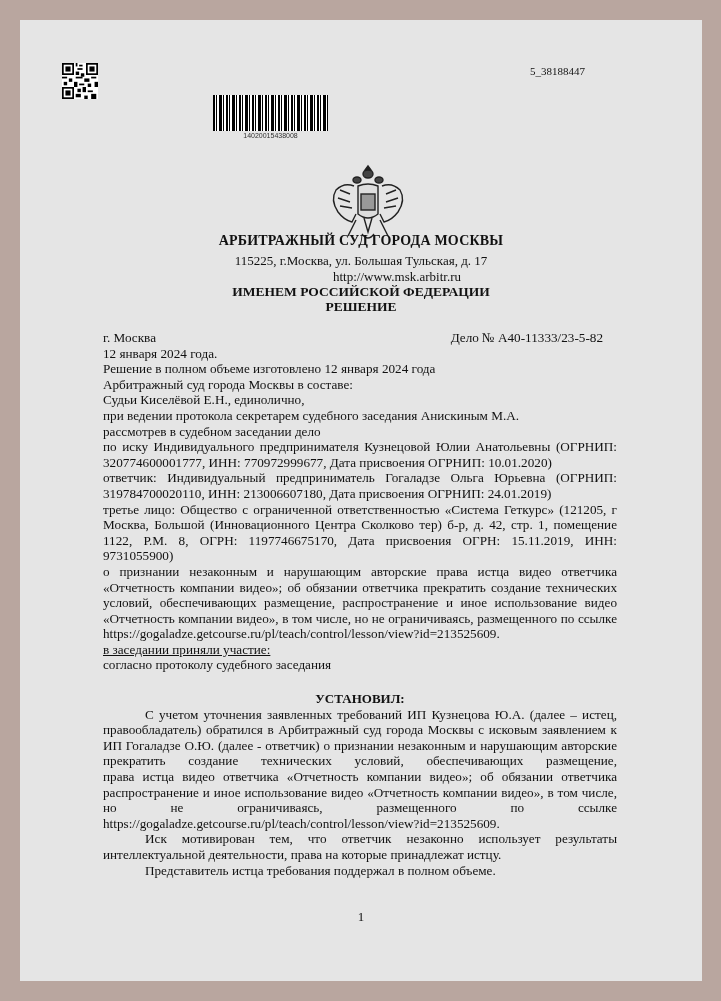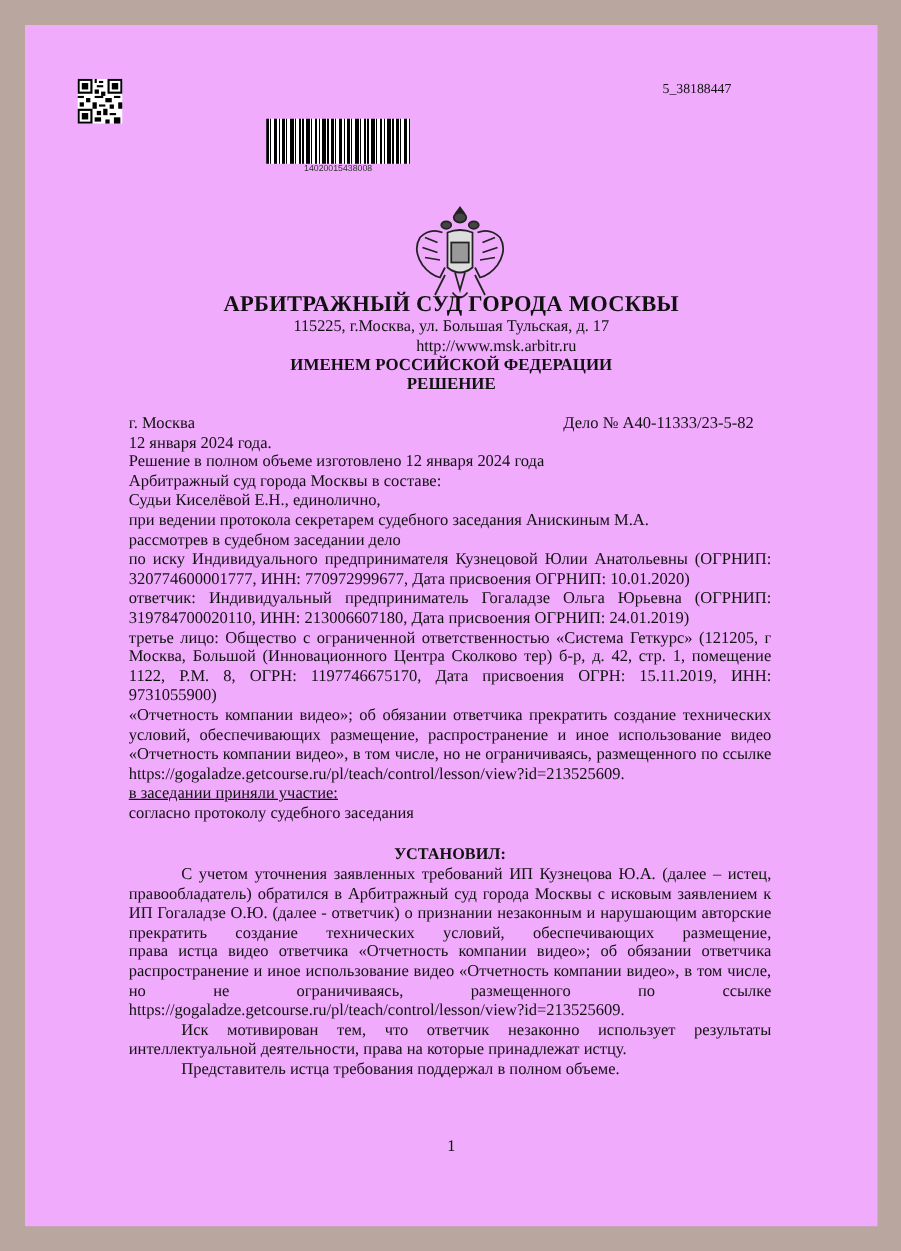--- a/index.html
+++ b/index.html
@@ -1,27 +1,27 @@
 <!DOCTYPE html>
 <html><head>
 <meta charset="utf-8">
 <style>
   html, body { margin:0; padding:0; }
   body { width:721px; height:1001px; background:#b9a69f; position:relative; overflow:hidden;
          font-family:"Liberation Serif", "DejaVu Serif", serif; color:#111; }
-  .page { position:absolute; left:20px; top:20px; width:682px; height:961px; background:#f0abfc; }
+  .page { position:absolute; left:20px; top:20px; width:682px; height:961px; background:#e5e5e5; }
   .qr { position:absolute; left:42px; top:43px; width:36px; height:36px; }
   .barcode { position:absolute; left:193px; top:75px; width:115px; height:44px; }
   .barcode-bars { width:115px; height:36px;
      background: repeating-linear-gradient(90deg,#000 0 2px,#fff 2px 3px,#000 3px 4px,#fff 4px 6px,#000 6px 9px,#fff 9px 10px,#000 10px 11px,#fff 11px 13px); }
   .barcode-num { font-family:"Liberation Sans", sans-serif; font-size:7px; text-align:center; color:#333; margin-top:1px; }
   .docid { position:absolute; left:510px; top:45px; font-size:11px; }
   .emblem { position:absolute; left:308px; top:140px; width:80px; height:90px; }
   .head { position:absolute; left:0; width:682px; text-align:center; }
-  .court { top:213px; font-weight:bold; font-size:18px; letter-spacing:0.2px; }
+  .court { top:213px; font-weight:bold; font-size:14px; letter-spacing:0.2px; }
   .addr { top:233px; font-size:13px; }
   .url { top:249px; font-size:13px;padding-left:36px; }
   .name { top:264px; font-weight:bold; font-size:13.5px; }
   .decision { top:279px; font-weight:bold; font-size:13.5px; }
   .body { position:absolute; left:83px; width:514px; font-size:13.2px; line-height:15.6px; }
   .line { display:block; white-space:nowrap; }
   .just { text-align:justify; text-align-last:justify; display:block; white-space:normal; }
   .ul { text-decoration:underline; }
   .row { display:flex; justify-content:space-between; }
   .ind { text-indent:42px; }
@@ -111,20 +111,21 @@
     <span class="line">рассмотрев в судебном заседании дело</span>
 
     <span class="just">по иску Индивидуального предпринимателя Кузнецовой Юлии Анатольевны (ОГРНИП:</span>
     <span class="line">320774600001777, ИНН: 770972999677, Дата присвоения ОГРНИП: 10.01.2020)</span>
     <span class="just">ответчик: Индивидуальный предприниматель Гогаладзе Ольга Юрьевна (ОГРНИП:</span>
     <span class="line">319784700020110, ИНН: 213006607180, Дата присвоения ОГРНИП: 24.01.2019)</span>
     <span class="just">третье лицо: Общество с ограниченной ответственностью «Система Геткурс» (121205, г</span>
     <span class="just">Москва, Большой (Инновационного Центра Сколково тер) б-р, д. 42, стр. 1, помещение</span>
     <span class="just">1122, Р.М. 8, ОГРН: 1197746675170, Дата присвоения ОГРН: 15.11.2019, ИНН:</span>
     <span class="line">9731055900)</span>
+    <span class="just">о признании незаконным и нарушающим авторские права истца видео ответчика</span>
     <span class="just">«Отчетность компании видео»; об обязании ответчика прекратить создание технических</span>
     <span class="just">условий, обеспечивающих размещение, распространение и иное использование видео</span>
     <span class="just">«Отчетность компании видео», в том числе, но не ограничиваясь, размещенного по ссылке</span>
     <span class="line">https://gogaladze.getcourse.ru/pl/teach/control/lesson/view?id=213525609.</span>
 
     <span class="line ul">в заседании приняли участие:</span>
     <span class="line">согласно протоколу судебного заседания</span>
 
     <div style="height:18px;"></div>
     <div class="center-bold">УСТАНОВИЛ:</div>

